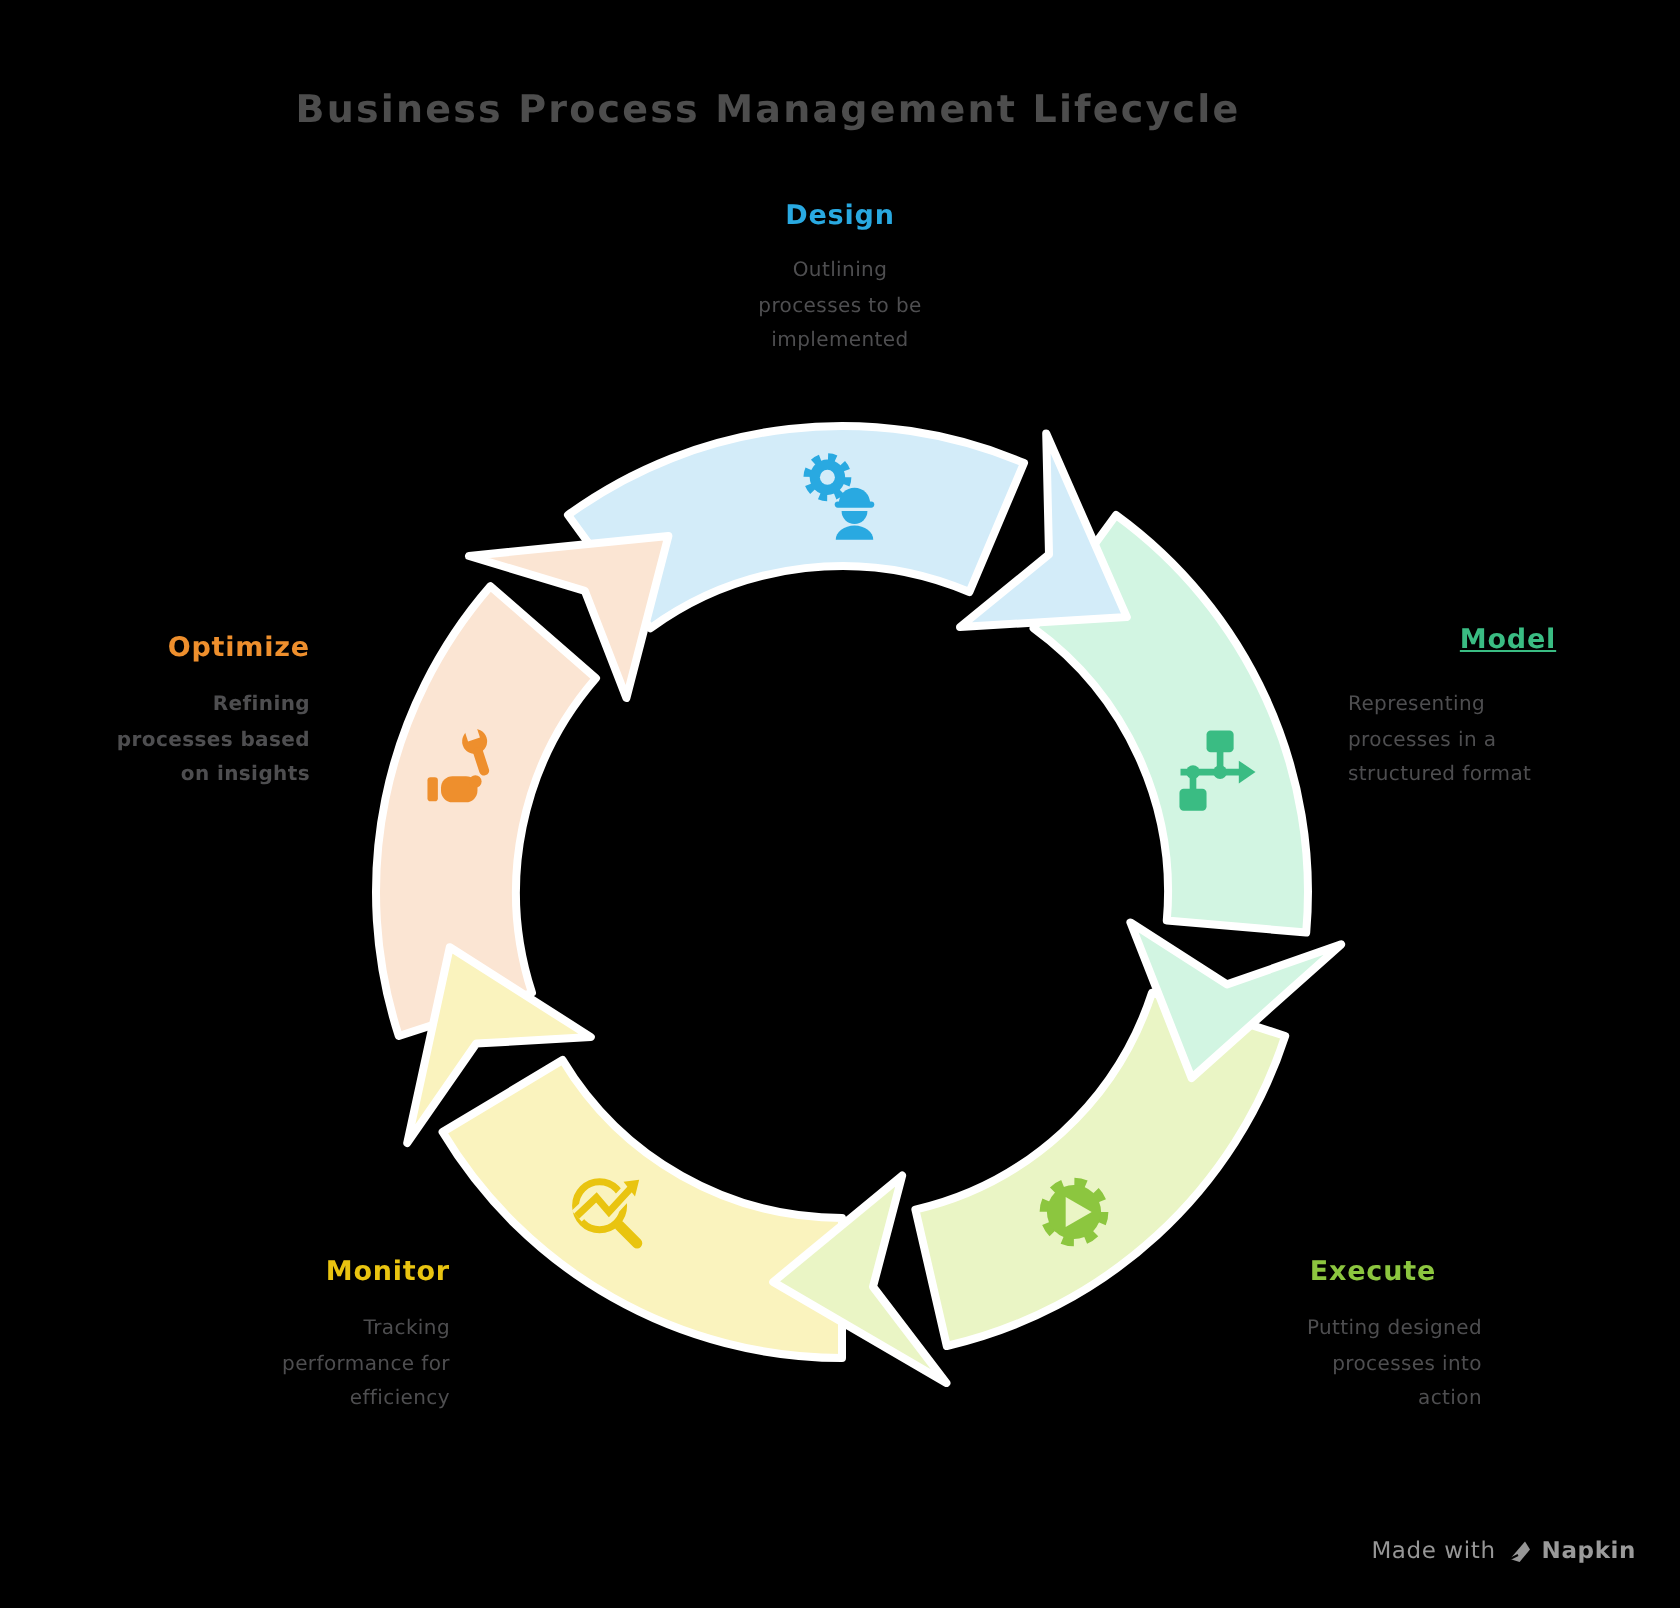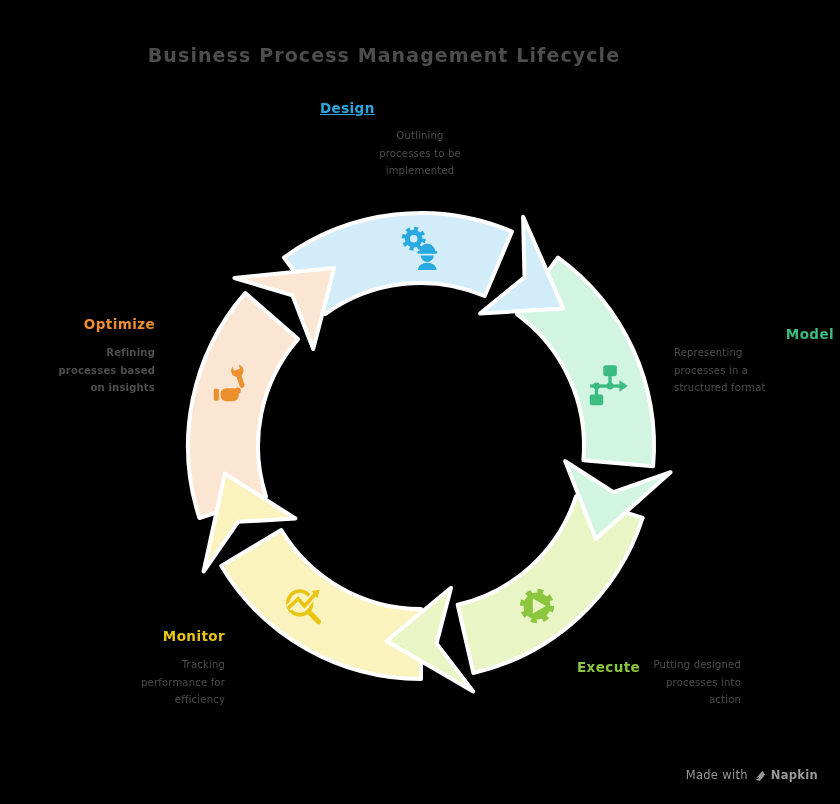--- a/index.html
+++ b/index.html
@@ -13,25 +13,25 @@
     position:absolute;left:0;top:44px;width:768px;text-align:center;
     font-size:19px;font-weight:bold;letter-spacing:1.1px;color:#4D4D4D;
   }
   .stage-label{
     position:absolute;font-size:13.5px;font-weight:bold;letter-spacing:.4px;
   }
   .stage-desc{
     position:absolute;font-size:10px;line-height:17.5px;color:#4E4E50;
     white-space:pre-line;letter-spacing:.2px;
   }
-  .lbl-design{left:320px;top:100px;width:200px;text-decoration:underline;}
+  .lbl-design{left:320px;top:100px;width:200px;text-align:center;}
   .desc-design{left:330px;top:127px;width:180px;text-align:center;}
-  .lbl-model{left:674px;top:326px;width:160px;text-align:right;}
+  .lbl-model{left:674px;top:312px;width:160px;text-align:center;text-decoration:underline;}
   .desc-model{left:674px;top:344px;width:170px;text-align:left;}
-  .lbl-execute{left:577px;top:628px;width:160px;text-align:left;margin-top:31px;}
+  .lbl-execute{left:558px;top:628px;width:160px;text-align:right;}
   .desc-execute{left:591px;top:656px;width:150px;text-align:right;}
   .lbl-monitor{left:25px;top:628px;width:200px;text-align:right;}
   .desc-monitor{left:25px;top:656px;width:200px;text-align:right;}
   .lbl-optimize{left:0px;top:316px;width:155px;text-align:right;}
   .desc-optimize{left:0px;top:344px;width:155px;text-align:right;font-weight:bold;}
   .icon{position:absolute;width:50px;height:50px;}
   .icon svg{width:100%;height:100%;display:block;}
   .watermark{
     position:absolute;top:768px;right:22px;display:flex;align-items:center;gap:5px;
     font-size:11.5px;color:#969696;letter-spacing:.3px;

